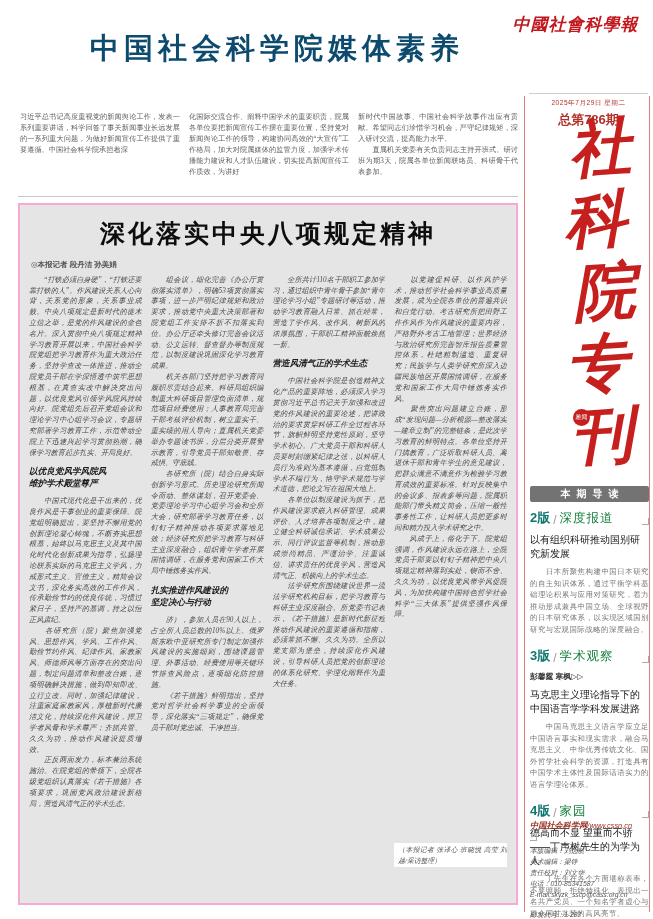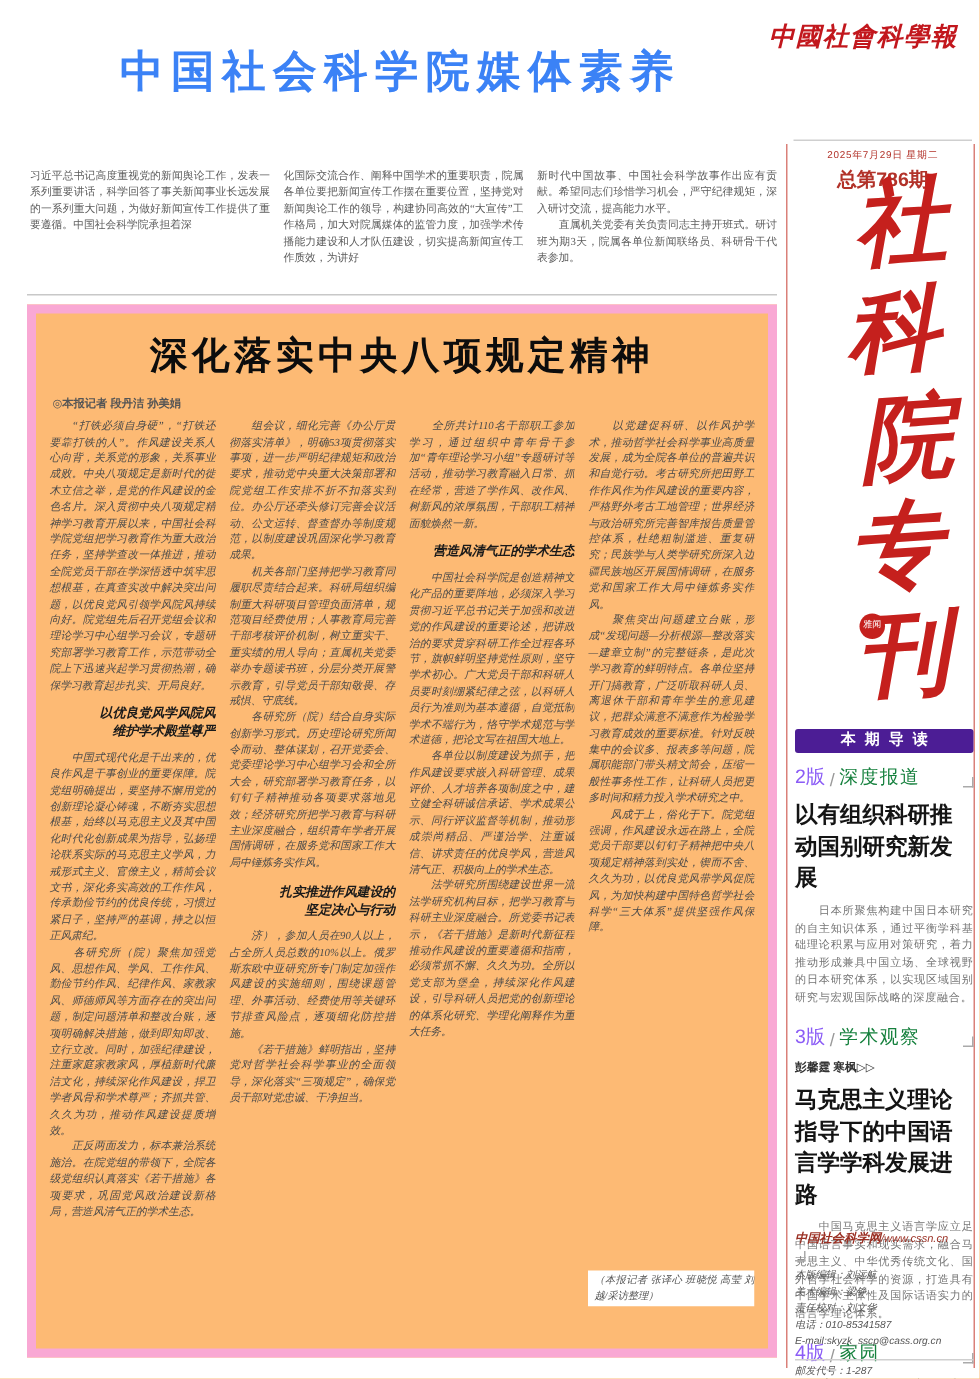--- a/index.html
+++ b/index.html
@@ -8,23 +8,23 @@
     position:relative;
     background:#ffffff;
     font-family:"Liberation Sans","DejaVu Sans",sans-serif;
     color:#222;
     overflow:hidden;
   }
   .pre { white-space:pre-line; }
 
   
   #top-headline {
-    position:absolute; left:14px; top:30px; width:506px;
+    position:absolute; left:24px; top:30px; width:506px;
     text-align:center; font-weight:900; font-size:29px; line-height:1.3;
-    letter-spacing:5px; color:#3b82f6;
+    letter-spacing:5px; color:#0c4a6e;
   }
 
   
   #intro {
     position:absolute; left:20px; top:112px; width:498px; height:80px;
     display:flex; gap:9px; overflow:hidden;
   }
   .icol {
     flex:1 1 0; font-size:7.2px; line-height:11px; color:#5c5c5c;
     text-align:justify; font-family:"Liberation Serif","DejaVu Serif",serif;
@@ -32,38 +32,38 @@
   .icol .lead { font-weight:bold; color:#3a3a3a; }
 
   #intro-rule {
     position:absolute; left:18px; top:196px; width:500px;
     border-top:1px solid #c8c8c8;
   }
 
   
   #main-box {
     position:absolute; left:18px; top:203px; width:500px; height:702px;
-    border:6px solid #f9a8d4; background:#fdba74; padding:10px 9px 6px;
+    border:2px solid #f9a8d4; background:#e5e5e5; padding:10px 9px 6px;
   }
   #box-headline {
     text-align:center; font-weight:900; font-size:25px; line-height:1.35;
     letter-spacing:3px; color:#0d0d0d; margin-top:2px;
   }
   #byline {
     margin:9px 0 5px 2px; font-size:7.5px; font-weight:bold; color:#555;
   }
   #mcols { display:flex; gap:9px; height:592px; overflow:hidden;font-style:italic; }
   .mcol {
     flex:1 1 0; font-size:7.2px; line-height:10.8px; color:#4a4a4a;
     text-align:justify; font-family:"Liberation Serif","DejaVu Serif",serif;
     position:relative; overflow:hidden;
   }
   .msub {
     font-family:"Liberation Sans","DejaVu Sans",sans-serif;
-    font-weight:bold; color:#1a1a1a; text-align:right; font-size:8.6px;
+    font-weight:bold; color:#1a1a1a; text-align:left; font-size:8.6px;
     line-height:12px; margin:7px 0; white-space:pre-line;
   }
   #article-credit {
     position:absolute; right:0; bottom:0; background:#fff;
     font-size:6.8px; color:#555; padding:2px 0 0 4px;
   }
 
   
   .vrule { position:absolute; top:96px; height:816px; width:1px; background:#da8079; }
   #vrule-left  { left:524px; }
@@ -94,38 +94,38 @@
   .calli-char:nth-child(5) { margin-left:4px; }
 
   #seal {
     position:absolute; left:573px; top:409px; width:17px; height:17px;
     background:#c5201d; border-radius:50%; color:#fff; font-size:6px;
     line-height:17px; text-align:center; letter-spacing:0;
   }
 
   #guide-pill {
     position:absolute; left:530px; top:486px; width:119px; height:16px;
-    background:#4c1d95; border-radius:2px; color:#fff; font-size:10px;
+    background:#737373; border-radius:2px; color:#fff; font-size:10px;
     font-weight:bold; letter-spacing:6px; text-align:center; line-height:16px;
     text-indent:6px;
   }
 
   #sections { position:absolute; left:530px; top:509px; width:119px; }
   .sec { margin-bottom:12px; }
   .sec-head { display:flex; align-items:flex-end; }
-  .sec-page { font-size:13px; font-weight:normal; color:#8b5cf6; }
+  .sec-page { font-size:13px; font-weight:bold; color:#0f766e; }
   .sec-slash { font-size:12px; color:#999; margin:0 3px; }
   .sec-cat { font-size:12.5px; color:#15803d; letter-spacing:1px; }
   .corner {
     width:7px; height:7px; border-right:1px solid #aaa; border-bottom:1px solid #aaa;
     margin-left:auto; margin-bottom:2px;
   }
   .sec-authors { font-size:7.8px; font-weight:bold; color:#333; margin-top:6px; }
   .sec-title {
-    font-size:15px; font-weight:bold; color:#141414; line-height:1.4;
+    font-size:10px; font-weight:normal; color:#141414; line-height:1.4;
     margin-top:6px; white-space:pre-line;
   }
   .sec-body {
     font-size:7.4px; line-height:11.5px; color:#757575; text-align:justify;
     margin-top:5px; font-family:"Liberation Serif","DejaVu Serif",serif;
     letter-spacing:.5px;
   }
 
   #sidebar-bottom { position:absolute; left:530px; top:820px; width:119px;font-style:italic; }
   #website { font-size:8.2px; font-weight:bold; color:#9a2f23; }

